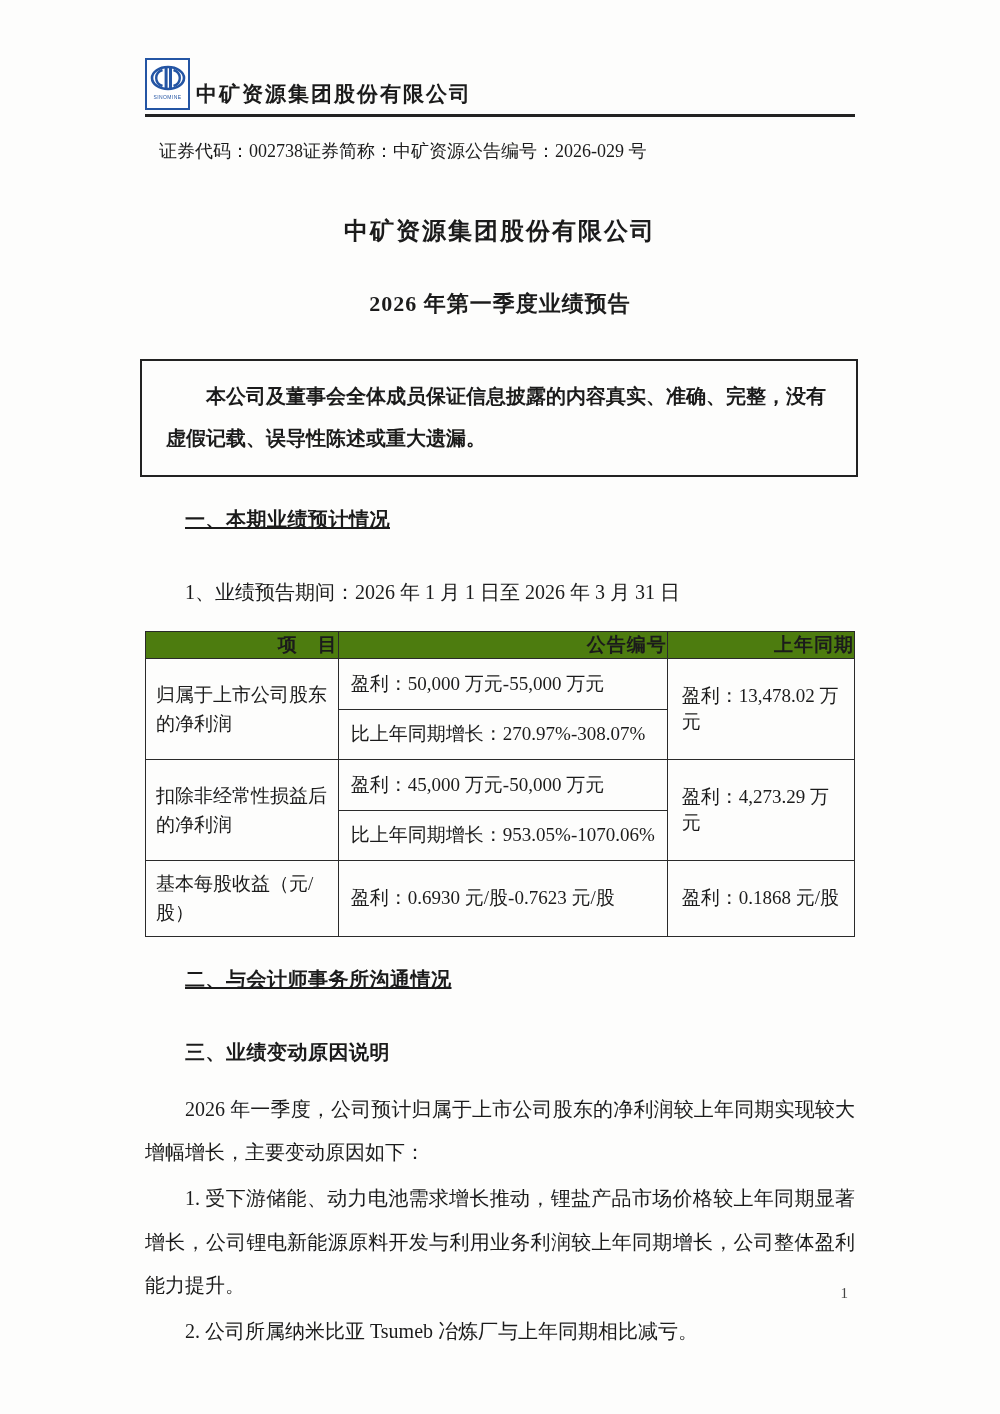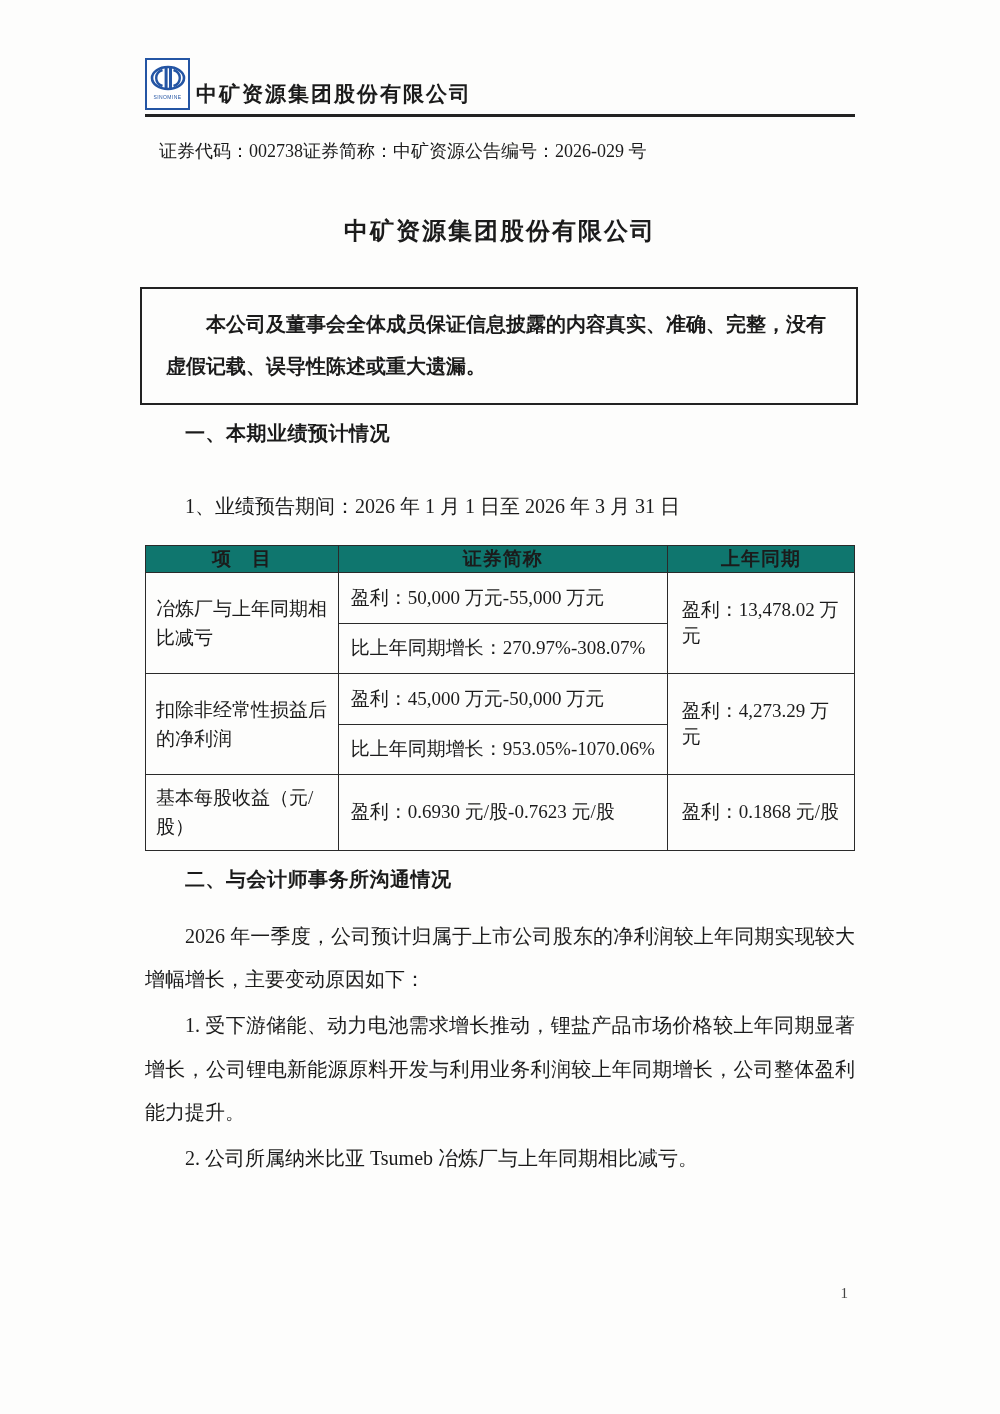--- a/index.html
+++ b/index.html
@@ -100,41 +100,41 @@
   .body-line {
     font-size: 20px;
     text-indent: 2em;
   }
   .body-par {
     font-size: 20px;
     line-height: 2.18;
     text-indent: 2em;
     text-align: justify;
   }
-  .mt-sec { margin-top: 15px; }
+  .mt-sec { margin-top: 29px; text-decoration: underline; }
   .mt-line { margin-top: 46px; }
   .mt-par { margin-top: 22px; }
 
   
   table.forecast {
     width: 100%;
     border-collapse: collapse;
     table-layout: fixed;
     margin-top: 25px;
     font-size: 19px;
   }
   table.forecast th,
   table.forecast td {
     border: 1.5px solid #2a2a2a;
     vertical-align: middle;
   }
   table.forecast th {
-    background: #0f766e;
-    font-weight: bold;
-    text-align: center;
+    background: #4d7c0f;
+    font-weight: bold;
+    text-align: right;
     height: 23px;
     letter-spacing: 1px;
   }
   table.forecast td { background: #fdfdfc; }
   td.cell-item { padding: 8px 10px; line-height: 1.55; }
   td.cell-cur  { padding: 8px 12px; height: 41px; }
   td.cell-prior{ padding: 24px 14px; margin-top: 26px; }
 
   
   .page-number {
@@ -164,42 +164,43 @@
     <div class="letterhead-name">中矿资源集团股份有限公司</div>
   </div>
 
   <div class="sec-info">
     <span><span>证券代码：</span><span>002738</span></span>
     <span><span>证券简称：</span><span>中矿资源</span></span>
     <span><span>公告编号：</span><span>2026-029 号</span></span>
   </div>
 
   <div class="doc-title">中矿资源集团股份有限公司</div>
+  <div class="doc-subtitle">2026 年第一季度业绩预告</div>
 
   <div class="disclaimer">本公司及董事会全体成员保证信息披露的内容真实、准确、完整，没有虚假记载、误导性陈述或重大遗漏。</div>
 
   <div class="sec-heading mt-sec">一、本期业绩预计情况</div>
   <div class="body-line mt-line">1、业绩预告期间：2026 年 1 月 1 日至 2026 年 3 月 31 日</div>
 
   <table class="forecast">
     <colgroup>
       <col style="width:27.2%">
       <col style="width:46.4%">
       <col style="width:26.4%">
     </colgroup>
     <thead>
       <tr>
         <th>项　目</th>
-        <th>证券简称</th>
+        <th>公告编号</th>
         <th>上年同期</th>
       </tr>
     </thead>
     <tbody>
       <tr>
-        <td class="cell-item" rowspan="2">冶炼厂与上年同期相比减亏</td>
+        <td class="cell-item" rowspan="2">归属于上市公司股东的净利润</td>
         <td class="cell-cur">盈利：50,000 万元-55,000 万元</td>
         <td class="cell-prior" rowspan="2">盈利：13,478.02 万元</td>
       </tr>
       <tr>
         <td class="cell-cur">比上年同期增长：270.97%-308.07%</td>
       </tr>
       <tr>
         <td class="cell-item" rowspan="2">扣除非经常性损益后的净利润</td>
         <td class="cell-cur">盈利：45,000 万元-50,000 万元</td>
         <td class="cell-prior" rowspan="2">盈利：4,273.29 万元</td>
@@ -210,19 +211,20 @@
       <tr>
         <td class="cell-item">基本每股收益（元/股）</td>
         <td class="cell-cur">盈利：0.6930 元/股-0.7623 元/股</td>
         <td class="cell-prior">盈利：0.1868 元/股</td>
       </tr>
     </tbody>
   </table>
 
   <div class="sec-heading mt-sec">二、与会计师事务所沟通情况</div>
 
+  <div class="sec-heading mt-line">三、业绩变动原因说明</div>
   <div class="body-par mt-par">2026 年一季度，公司预计归属于上市公司股东的净利润较上年同期实现较大增幅增长，主要变动原因如下：</div>
   <div class="body-par" style="margin-top:2px">1. 受下游储能、动力电池需求增长推动，锂盐产品市场价格较上年同期显著增长，公司锂电新能源原料开发与利用业务利润较上年同期增长，公司整体盈利能力提升。</div>
   <div class="body-par" style="margin-top:2px">2. 公司所属纳米比亚 Tsumeb 冶炼厂与上年同期相比减亏。</div>
 
   <div class="page-number">1</div>
 
 </div>
 
 </body></html>

